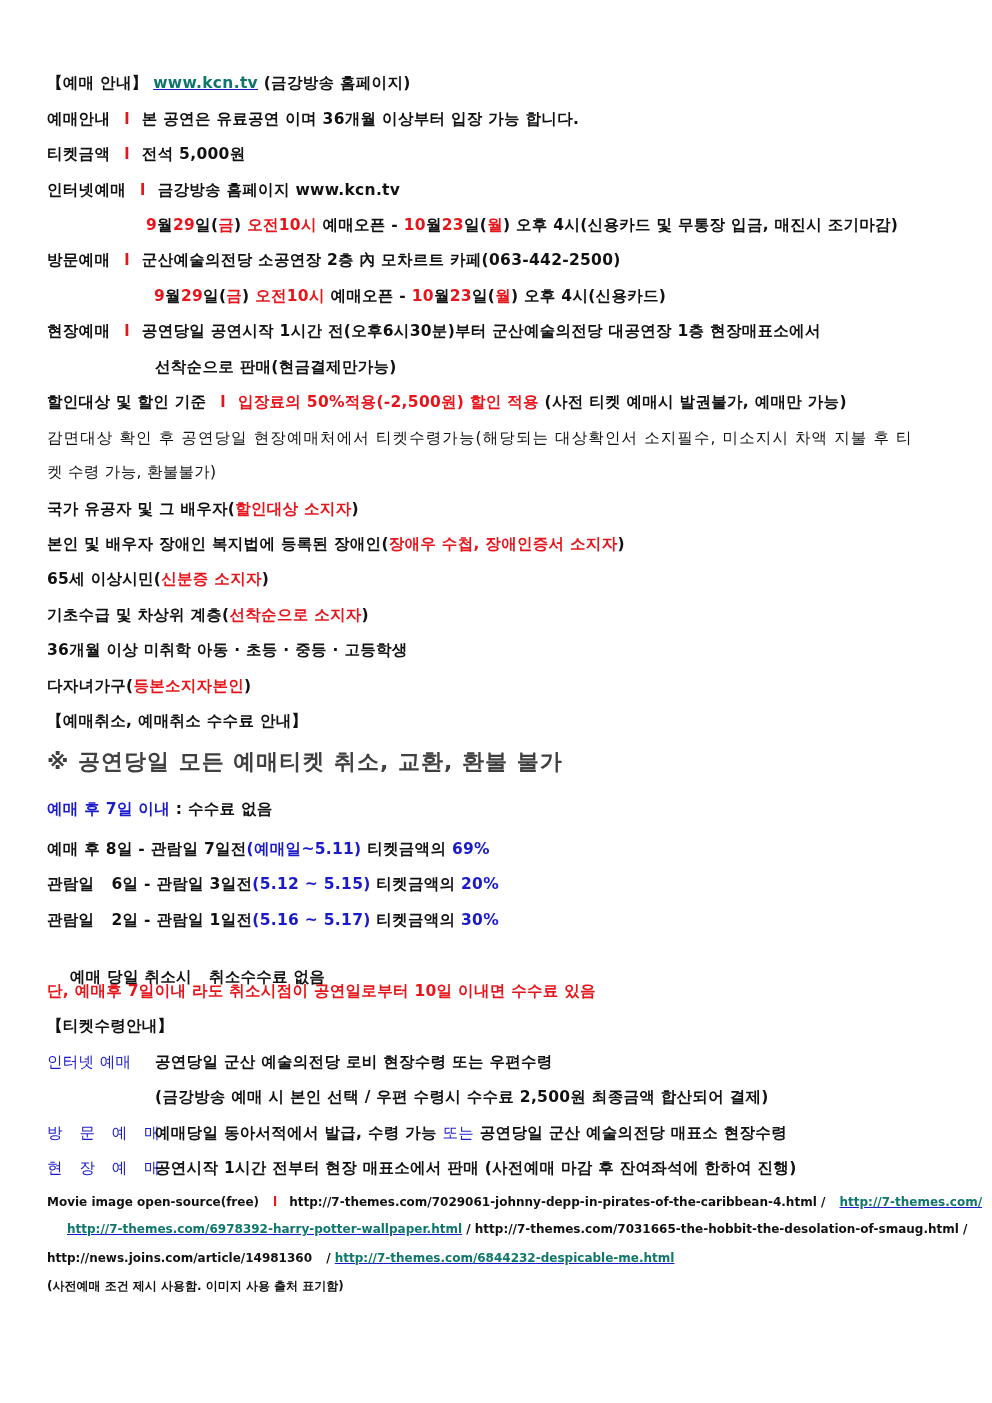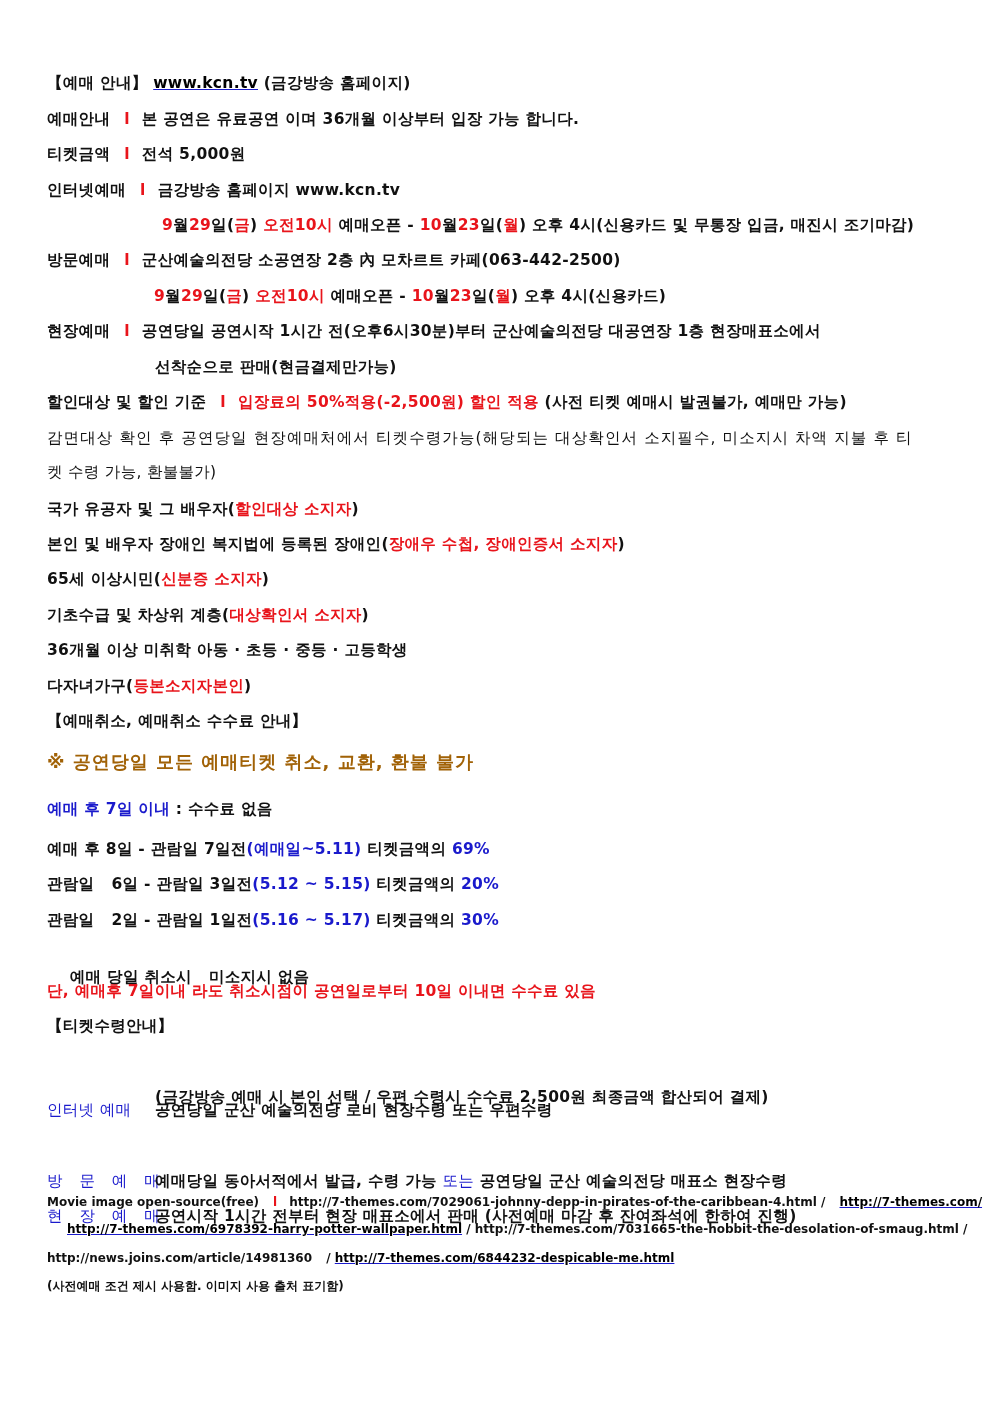--- a/index.html
+++ b/index.html
@@ -9,28 +9,28 @@
       color: #111111;
     }
     .page { position: absolute; left: 47px; top: 70px; width: 900px; }
     .line {
       position: absolute; left: 0; white-space: nowrap;
       font-size: 15.5px; font-weight: bold; letter-spacing: 0.3px;
       line-height: 22px;
     }
     .normal { font-weight: normal; }
     .red { color: #e8141b; }
-    .blue { color: #1a1acc; margin-top: 48px; }
-    .link { color: #000000; text-decoration: underline; text-decoration-color: #1a1acc; }
+    .blue { color: #1a1acc; }
+    .link { color: #0f766e; text-decoration: underline; text-decoration-color: #1a1acc; }
     .sep { color: #e8141b; display: inline-block; margin: 0 12px 0 14px; font-weight: bold; }
-    .indent1 { left: 115px; text-align: center; }
+    .indent1 { left: 99px; text-align: center; }
     .indent2 { left: 107px; }
     .indent3 { left: 108px; }
     .big {
-      font-size: 18px; font-weight: bold; color: #a16207; letter-spacing: 1px;
+      font-size: 22px; font-weight: bold; color: #404040; letter-spacing: 1px;
     }
     .small { font-size: 12px; font-weight: bold; letter-spacing: 0; }
     .lbl { display: inline-block; }
     .lbl-wide { letter-spacing: 6px; }
     .gap { display: inline-block; width: 10px; }
   </style>
 </head>
 <body>
 
 <div class="page">
@@ -83,21 +83,21 @@
   <div class="line" style="top:428px">
     <span>국가 유공자 및 그 배우자(</span><span class="red">할인대상 소지자</span><span>)</span>
   </div>
   <div class="line" style="top:463px">
     <span>본인 및 배우자 장애인 복지법에 등록된 장애인(</span><span class="red">장애우 수첩, 장애인증서 소지자</span><span>)</span>
   </div>
   <div class="line" style="top:498px">
     <span>65세 이상시민(</span><span class="red">신분증 소지자</span><span>)</span>
   </div>
   <div class="line" style="top:534px">
-    <span>기초수급 및 차상위 계층(</span><span class="red">대상확인서 소지자</span><span>)</span>
+    <span>기초수급 및 차상위 계층(</span><span class="red">선착순으로 소지자</span><span>)</span>
   </div>
   <div class="line" style="top:569px">
     <span>36개월 이상 미취학 아동 · 초등 · 중등 · 고등학생</span>
   </div>
   <div class="line" style="top:605px">
     <span>다자녀가구(</span><span class="red">등본소지자본인</span><span>)</span>
   </div>
 
   <div class="line" style="top:640px">
     <span>【예매취소, 예매취소 수수료 안내】</span>
@@ -111,21 +111,21 @@
   <div class="line" style="top:768px">
     <span>예매 후 8일 - 관람일 7일전</span><span class="blue">(예매일~5.11)</span><span> 티켓금액의 </span><span class="blue">69%</span>
   </div>
   <div class="line" style="top:803px">
     <span style="white-space:pre">관람일   6일 - 관람일 3일전</span><span class="blue" style="white-space:pre">(5.12 ~ 5.15)</span><span> 티켓금액의 </span><span class="blue">20%</span>
   </div>
   <div class="line" style="top:839px">
     <span style="white-space:pre">관람일   2일 - 관람일 1일전</span><span class="blue" style="white-space:pre">(5.16 ~ 5.17)</span><span> 티켓금액의 </span><span class="blue">30%</span>
   </div>
   <div class="line" style="top:874px; white-space:pre">
-    <span>예매 당일 취소시   미소지시 없음</span>
+    <span>예매 당일 취소시   취소수수료 없음</span>
   </div>
   <div class="line red" style="top:910px">
     <span>단, 예매후 7일이내 라도 취소시점이 공연일로부터 10일 이내면 수수료 있음</span>
   </div>
 
   <div class="line" style="top:945px">
     <span>【티켓수령안내】</span>
   </div>
   <div class="line" style="top:981px">
     <span class="blue normal lbl" style="font-weight:normal;width:108px">인터넷 예매</span><span>공연당일 군산 예술의전당 로비 현장수령 또는 우편수령</span>

